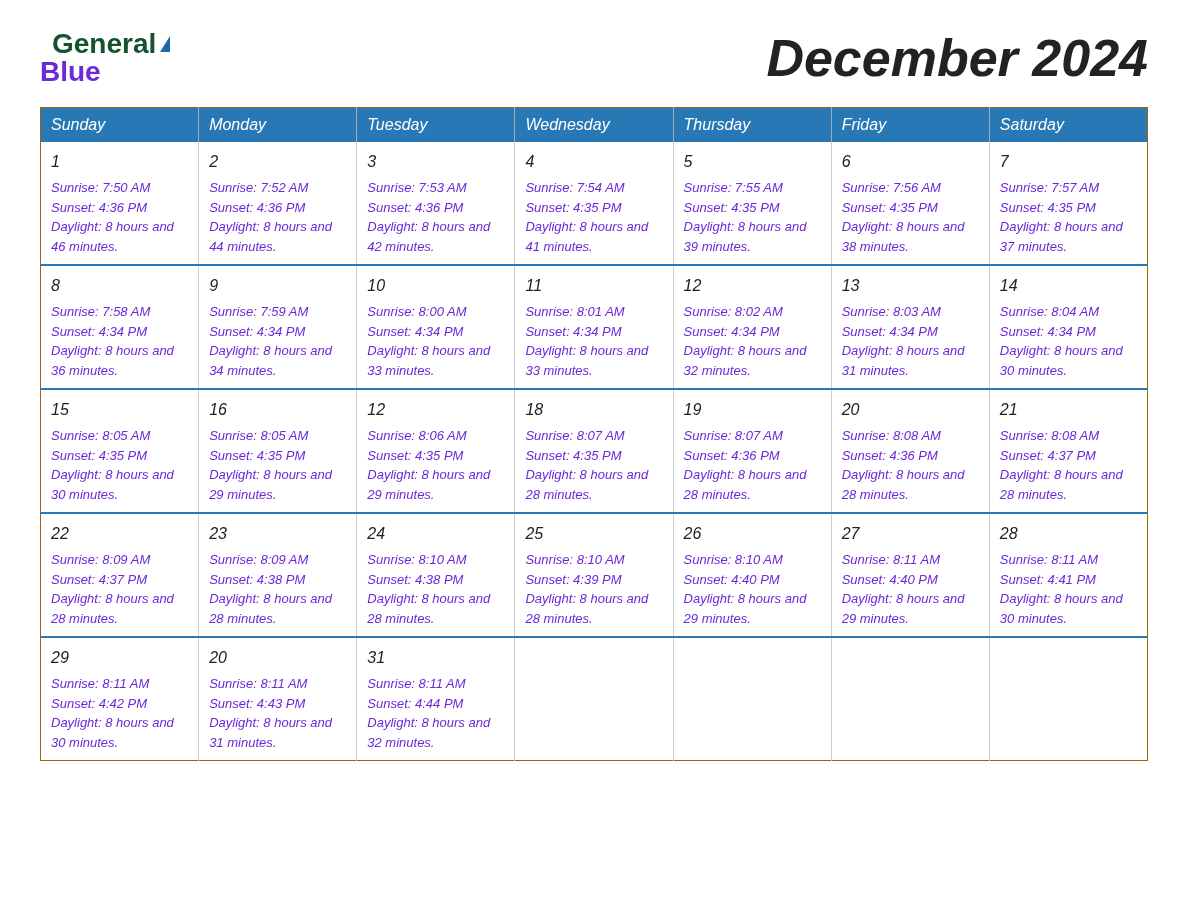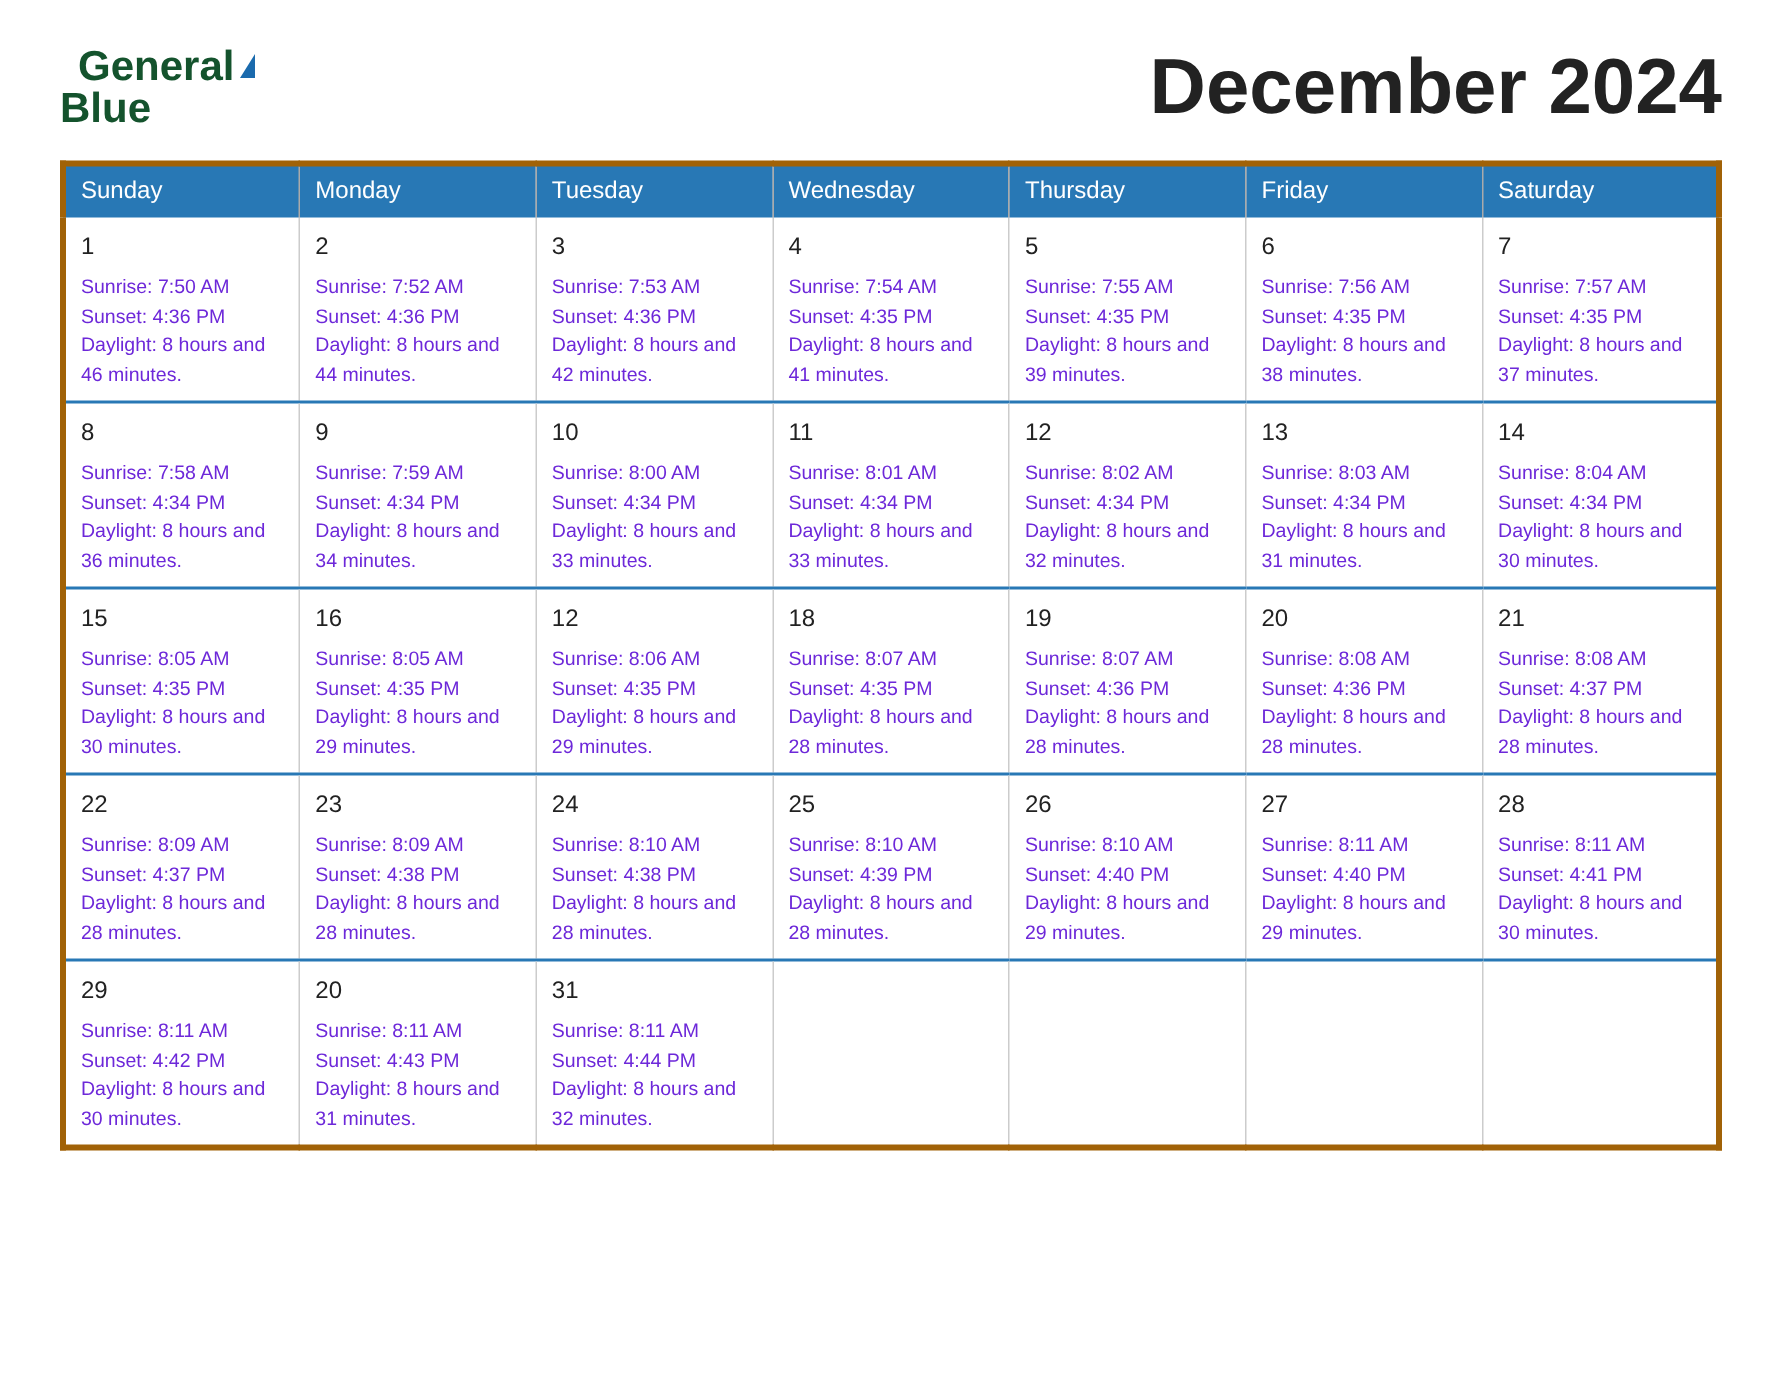--- a/index.html
+++ b/index.html
@@ -24,50 +24,52 @@
     .logo-general {
       font-size: 28px;
       font-weight: bold;
       color: #14532d;
       line-height: 1;
       margin-left: 12px;
     }
     .logo-blue {
       font-size: 28px;
       font-weight: bold;
-      color: #14532d;
+      color: #6d28d9;
       line-height: 1;
     }
     .logo-triangle {
       display: inline-block;
       width: 0;
       height: 0;
       border-left: 10px solid transparent;
       border-bottom: 16px solid #1a6aad;
       margin-left: 4px;
       vertical-align: middle;
     }
     .title-block {
       text-align: center;
+      font-style: italic;
     }
     .month-title {
       font-size: 52px;
       font-weight: bold;
       color: #222;
       line-height: 1.1;
     }
     .location {
       font-size: 22px;
       color: #444;
       margin-top: 4px;
     }
     .calendar-table {
       width: 100%;
       border-collapse: collapse;
-      border: 4px solid #a16207;
+      border: 1px solid #a16207;
+      font-style: italic;
     }
     .calendar-table th {
       background-color: #2878b5;
       color: #fff;
       text-align: left;
       padding: 8px 10px;
       font-size: 16px;
       font-weight: normal;
       border-right: 1px solid #aaa;
     }

